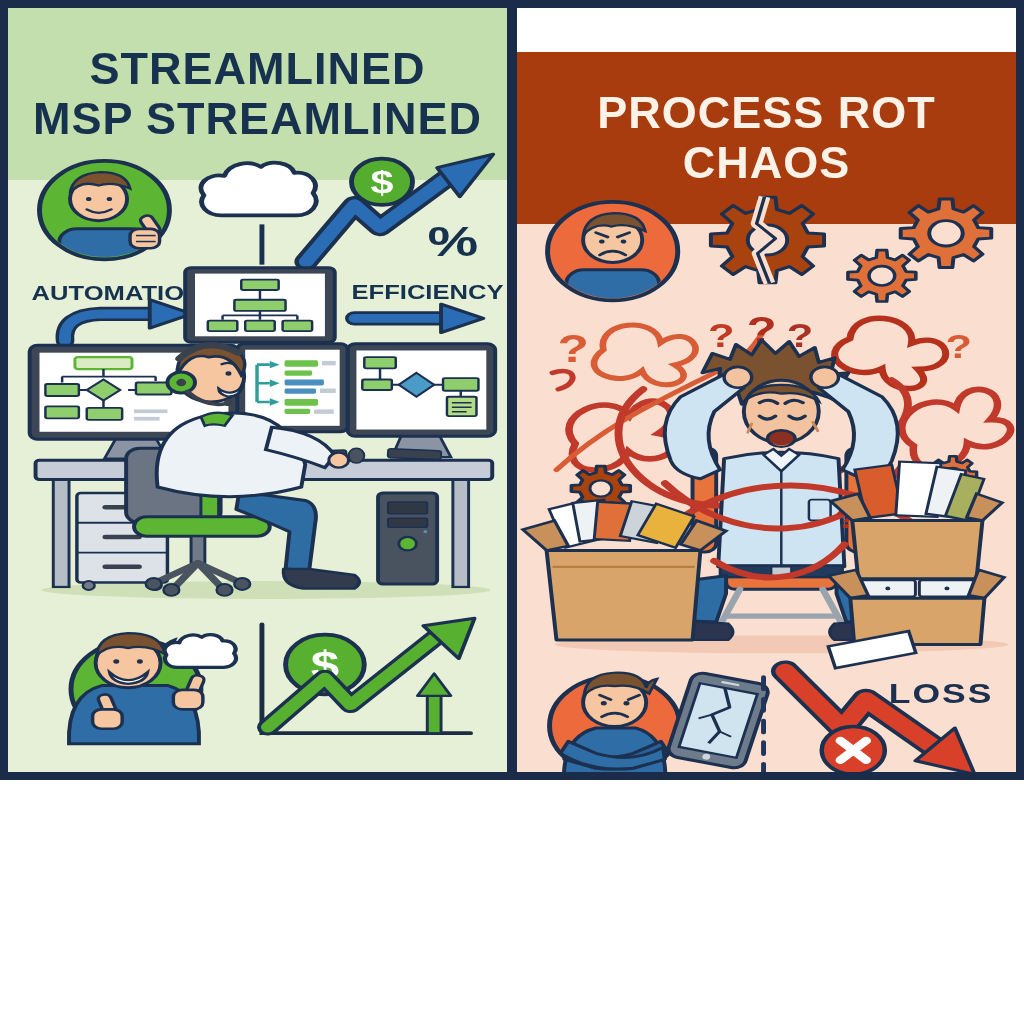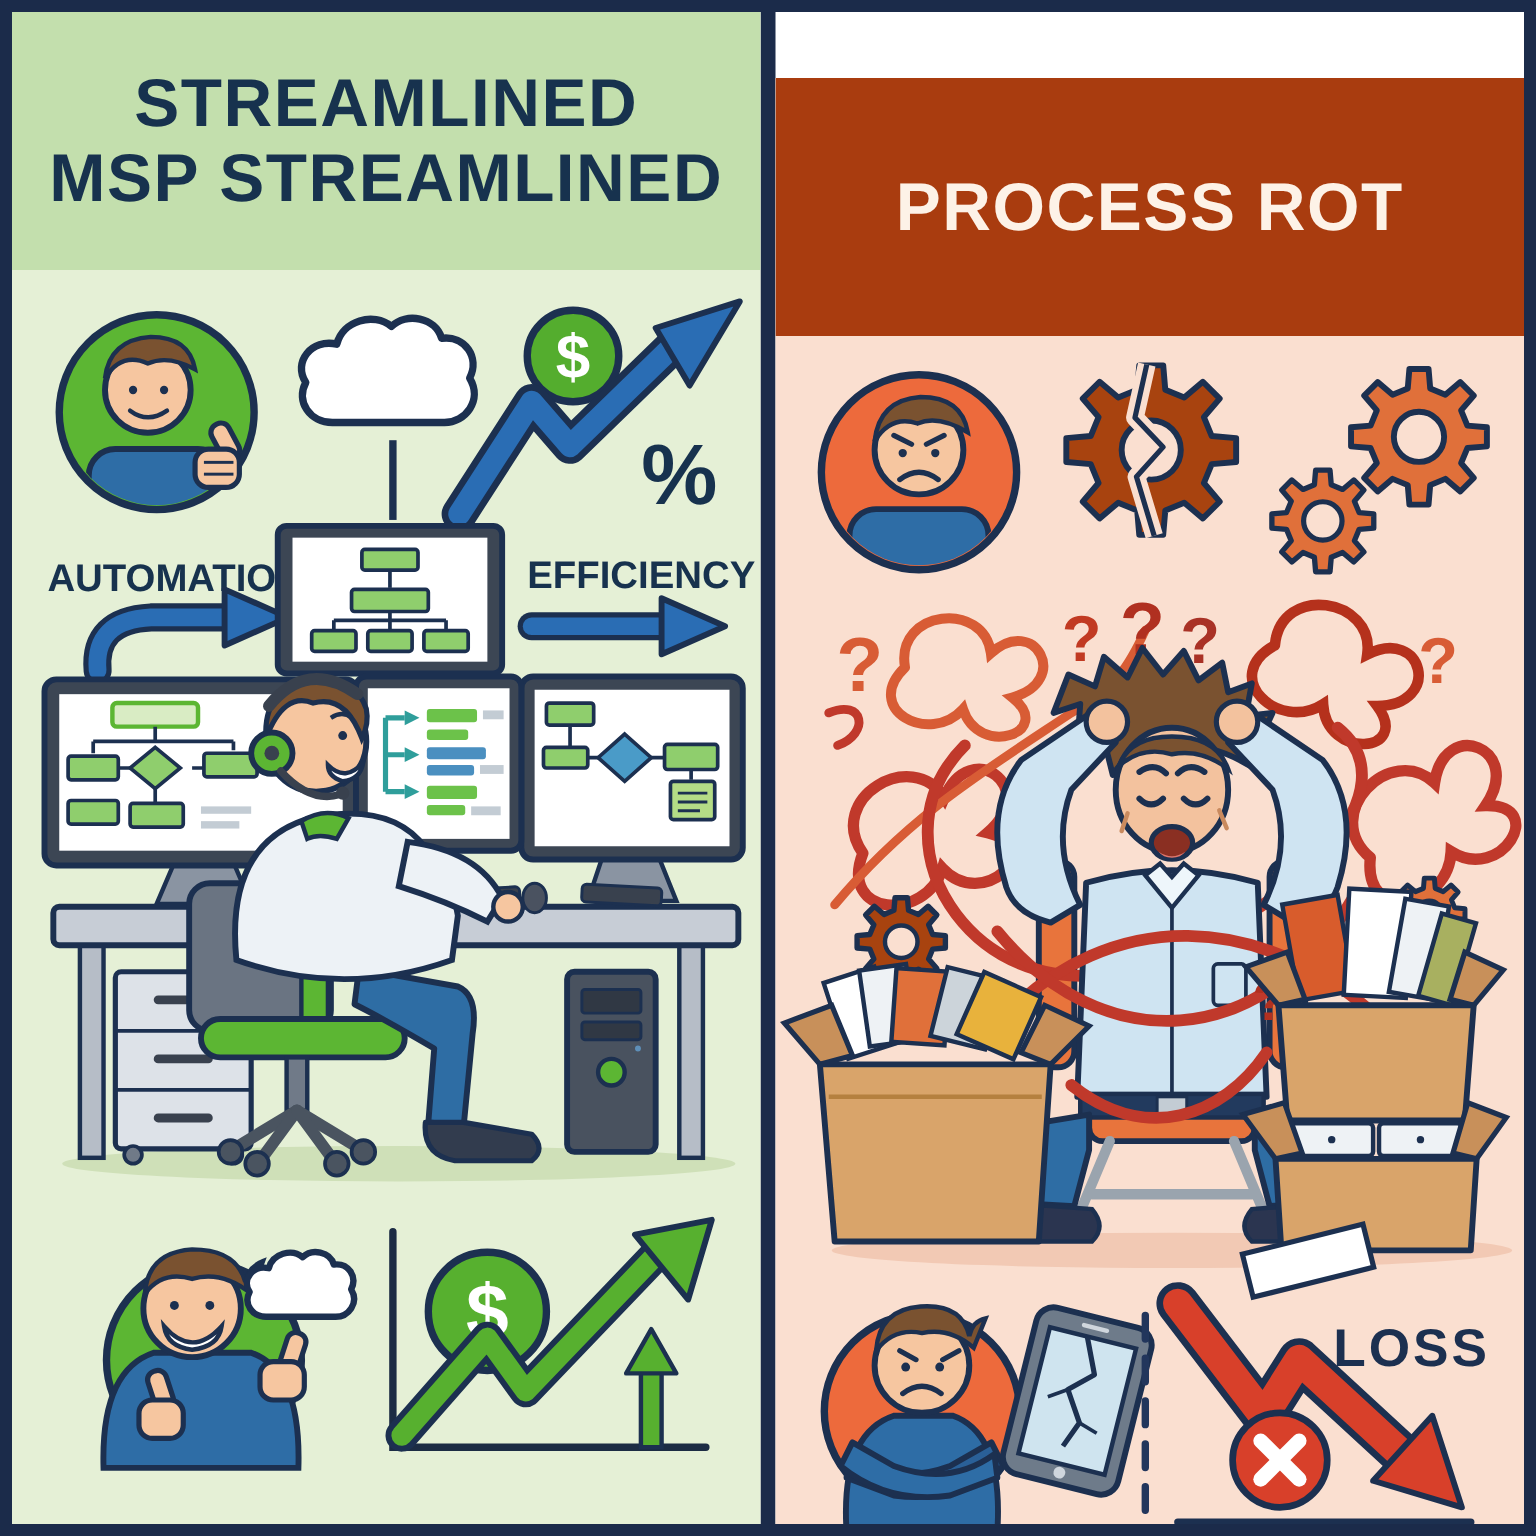--- a/index.html
+++ b/index.html
@@ -1,16 +1,16 @@
 <!DOCTYPE html>
 <html style="--divider: #1b2b4a; --left_header_bg: #c3dfad; --left_body_bg: #e5f0d6; --left_title: #17324e; --right_header_bg: #a93c0f; --right_body_bg: #fadfd0; --right_title: #fdf2e7; --navy_outline: #1c3050; --green_accent: #5cb633; --green_box: #8fce6d; --blue_accent: #2a6db4; --shirt_blue: #2e6da6; --orange_accent: #ed6a3c; --rust: #a8430f; --gear_orange: #e0703a; --red_accent: #d8402a; --scribble_red: #c0392b; --skin: #f6c6a0; --brown_hair: #7a5230; --cardboard: #d9a46a;"><head>
 <meta charset="utf-8">
 <style>
   html,body{margin:0;padding:0;background:#fff;}
-  .canvas{position:relative;width:1024px;height:1024px;box-sizing:border-box;
+  .canvas{position:relative;width:1024px;height:780px;box-sizing:border-box;
     border:8px solid var(--divider,#1b2b4a);display:flex;overflow:hidden;
     font-family:"Liberation Sans",sans-serif;}
   .panel{position:relative;height:100%;overflow:hidden;}
   .panel.left{width:499px;background:var(--left_body_bg,#e5f0d6);}
   .panel.right{width:499px;background:var(--right_body_bg,#fadfd0);margin-top:44px;}
   .divider{width:10px;height:100%;background:var(--divider,#1b2b4a);}
   .header{position:absolute;top:0;left:0;right:0;height:172px;display:flex;
     flex-direction:column;align-items:center;justify-content:center;text-align:center;
     font-weight:bold;line-height:1.12;letter-spacing:1px;z-index:1;}
   .left .header{background:var(--left_header_bg,#c3dfad);color:var(--left_title,#17324e);font-size:45px;}
@@ -246,20 +246,21 @@
         </g>
       </g>
     </svg>
   </div>
 
   <div class="divider"></div>
 
   <div class="panel right">
     <div class="header">
       <div>PROCESS ROT</div>
+      <div>CHAOS</div>
     </div>
     <svg class="art" viewBox="0 0 506 1024" preserveAspectRatio="none">
       <defs>
         <path id="gear8" d="M40.9,-9.5 L57.4,-8.1 L57.4,8.1 L40.9,9.5 L35.6,22.3 L46.3,34.9 L34.9,46.3 L22.3,35.6 L9.5,40.9 L8.1,57.4 L-8.1,57.4 L-9.5,40.9 L-22.3,35.6 L-34.9,46.3 L-46.3,34.9 L-35.6,22.3 L-40.9,9.5 L-57.4,8.1 L-57.4,-8.1 L-40.9,-9.5 L-35.6,-22.3 L-46.3,-34.9 L-34.9,-46.3 L-22.3,-35.6 L-9.5,-40.9 L-8.1,-57.4 L8.1,-57.4 L9.5,-40.9 L22.3,-35.6 L34.9,-46.3 L46.3,-34.9 L35.6,-22.3 Z"></path>
         <path id="tangle" d="M-52,8 C-70,-42 8,-64 22,-18 C55,-60 98,-6 48,18 C92,42 28,78 6,36 C-18,74 -84,52 -52,8"></path>
         <clipPath id="av2clip">
             <circle cx="97" cy="267" r="63"></circle>
           </clipPath>
       </defs>
 

